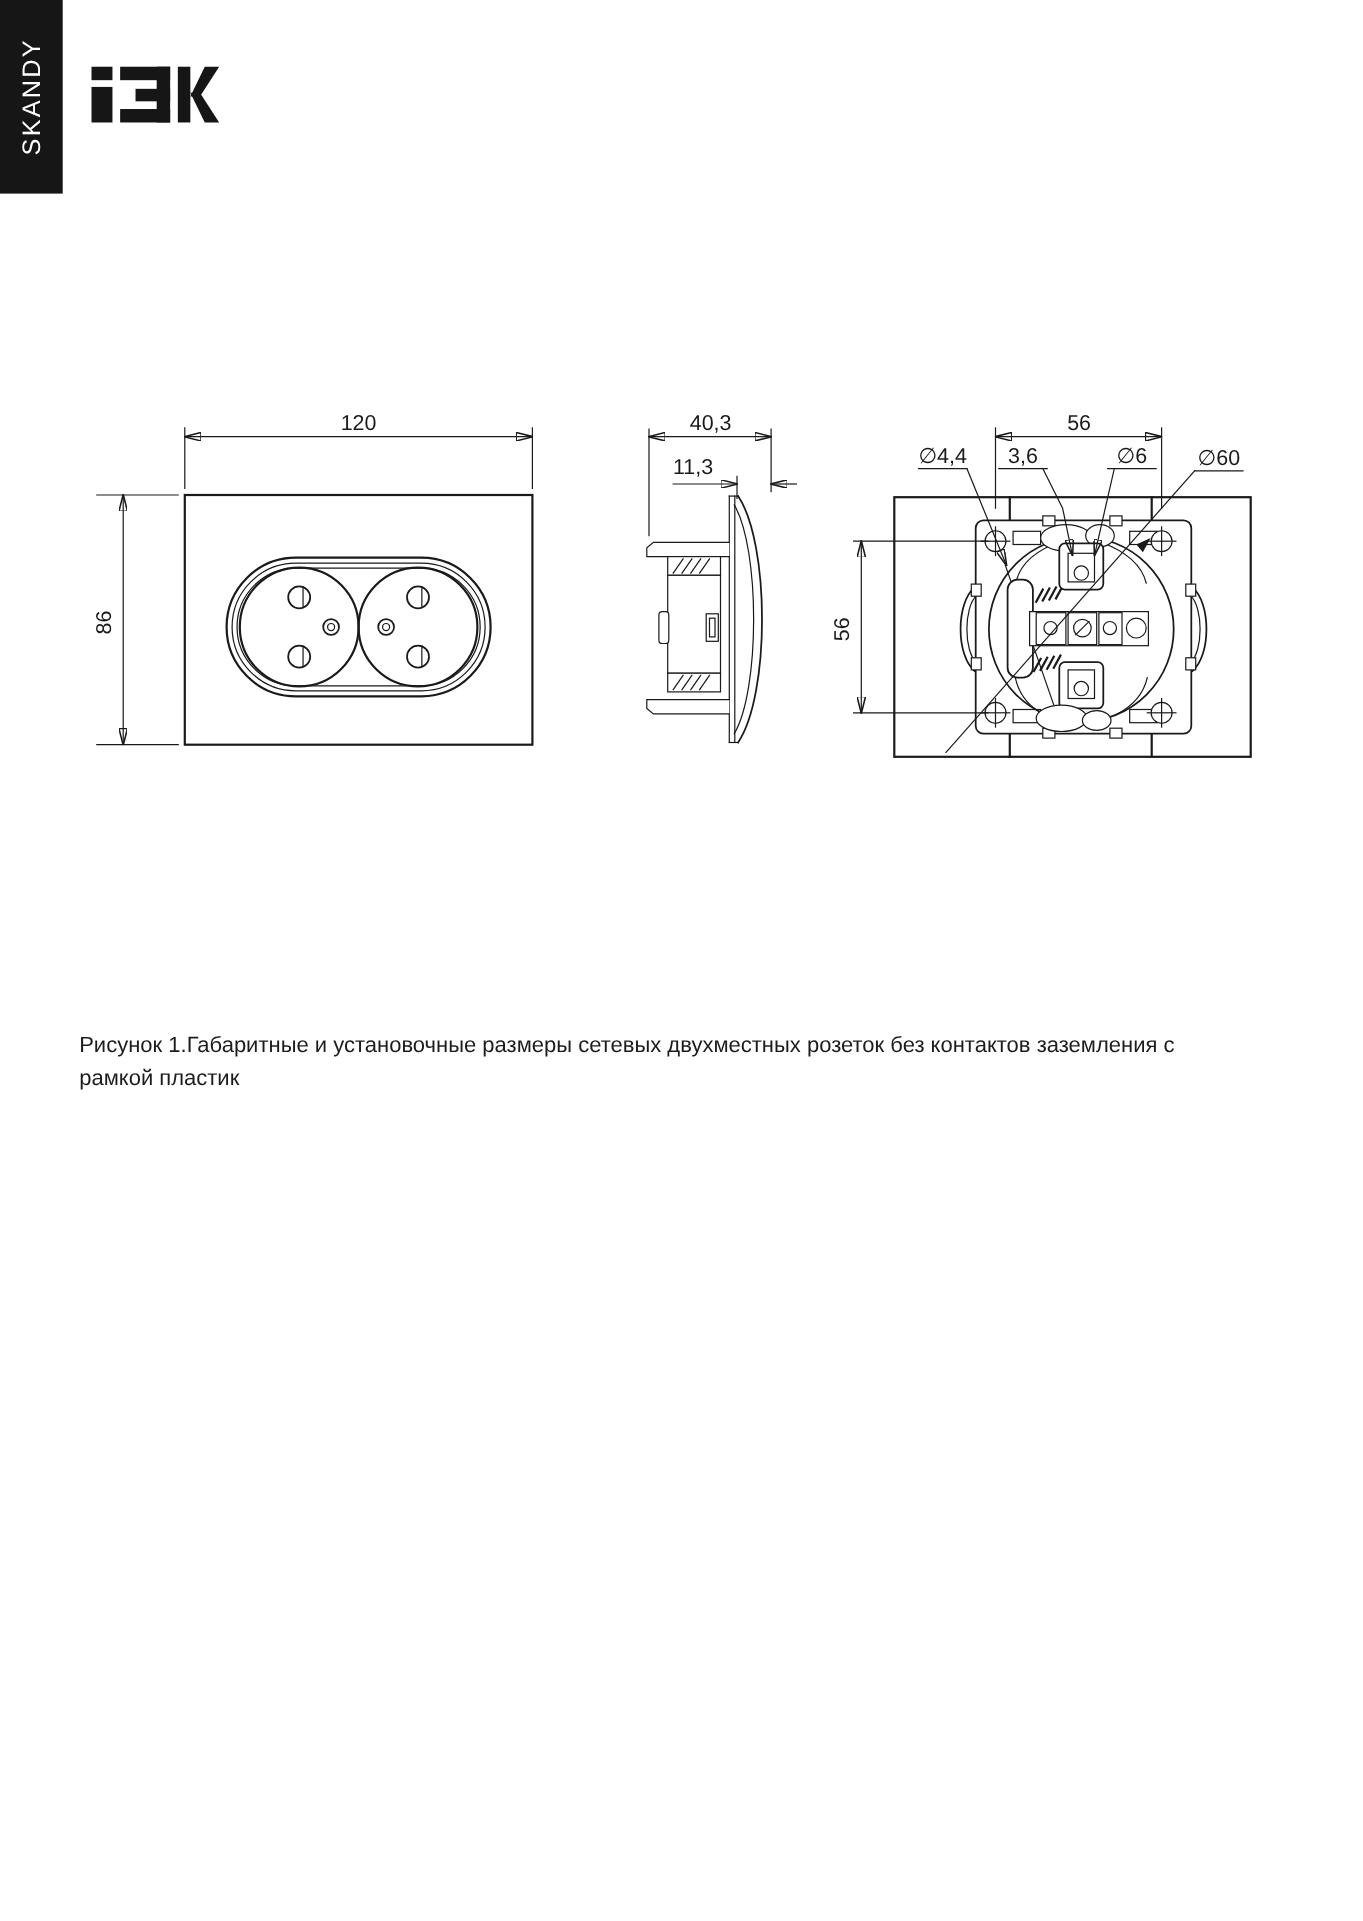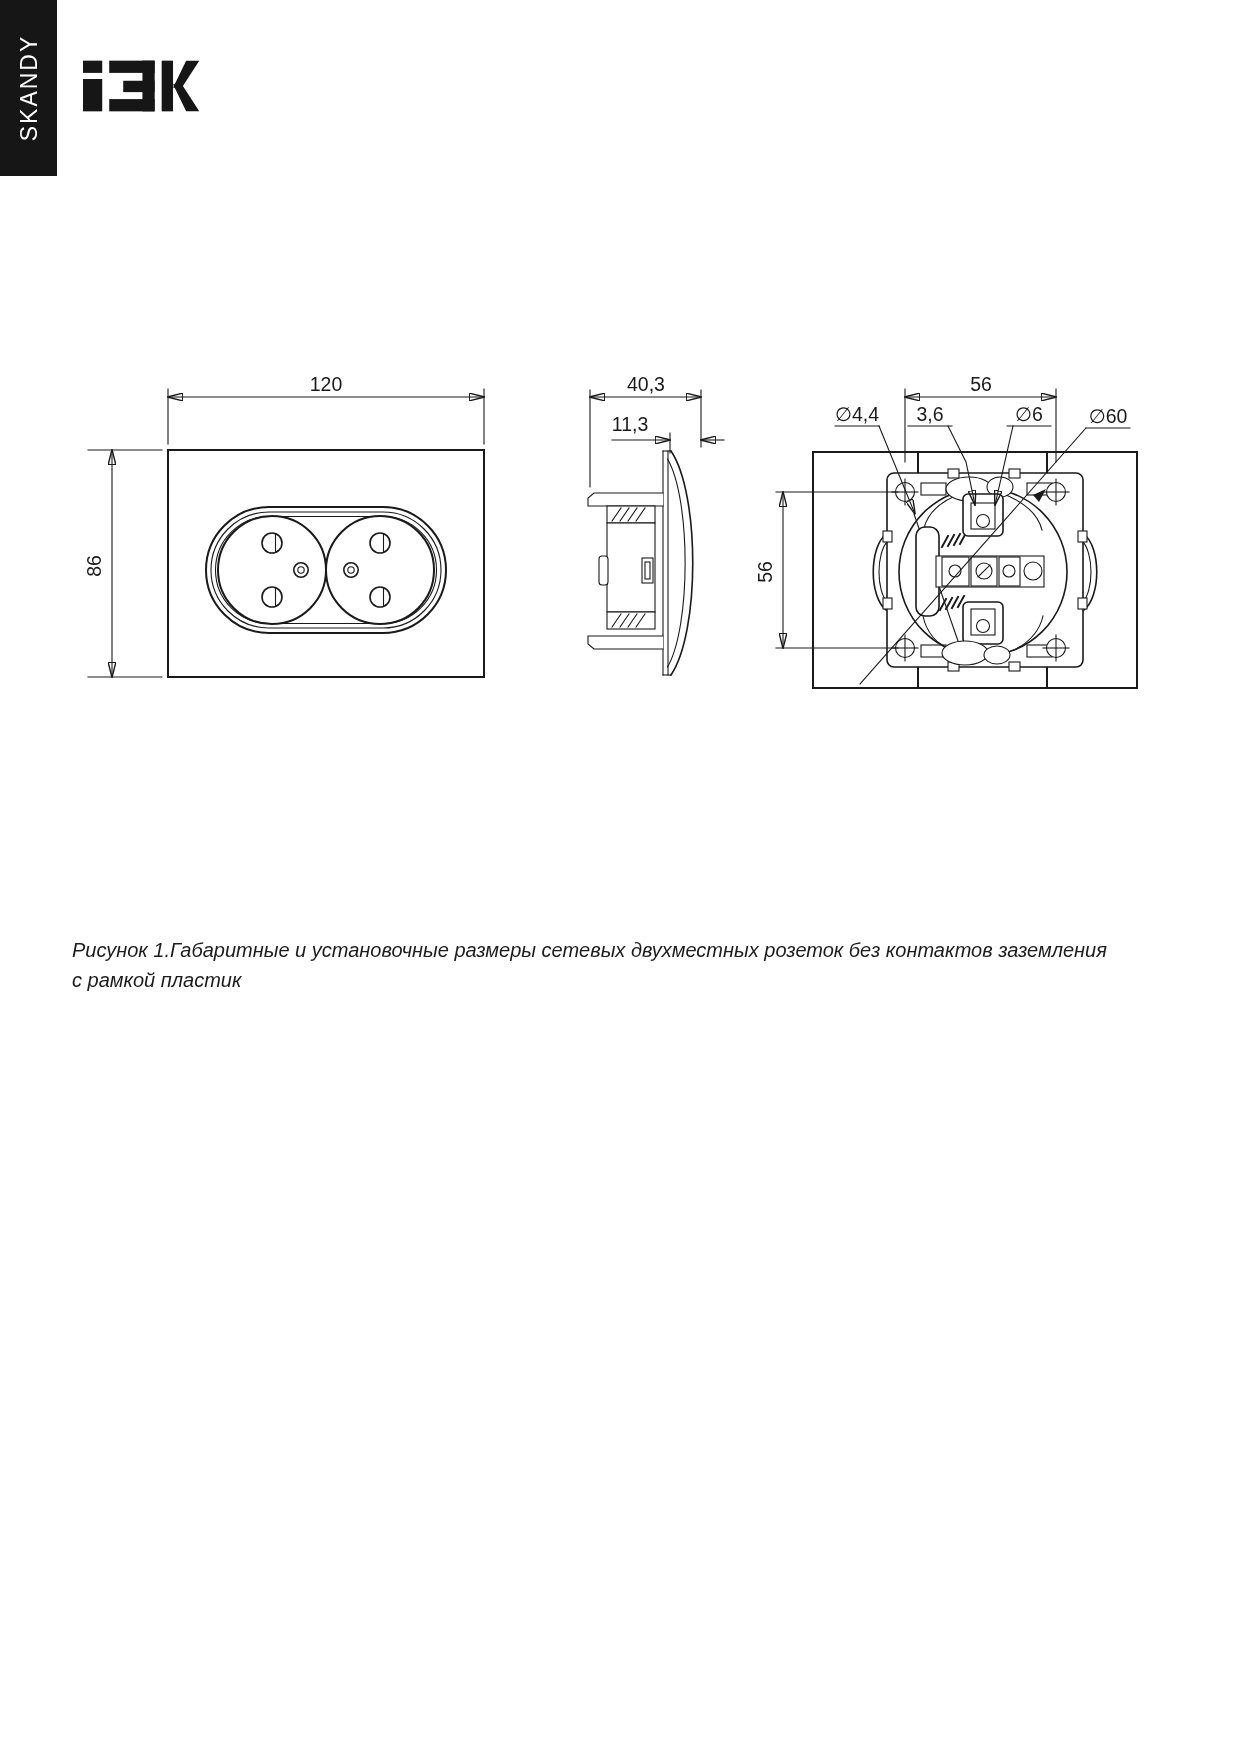--- a/index.html
+++ b/index.html
@@ -12,21 +12,21 @@
   .logo{position:absolute;left:83px;top:57px;width:118px;height:58px;}
   
   .draw{position:absolute;left:0;top:0;width:1239px;height:780px;}
   .draw line,.draw path,.draw rect,.draw circle,.draw ellipse,.draw polyline{
         stroke:#1a1a1a;fill:none;stroke-width:1.1px;stroke-linecap:square;}
   .draw .lw15{stroke-width:1.6px;}
   .draw .lw2{stroke-width:2px;}
   .draw .wf{fill:#ffffff;}
   .draw .dk{fill:#1a1a1a;stroke:none;}
   .draw text{fill:#1a1a1a;font-family:"Liberation Sans",sans-serif;font-size:19.5px;stroke:none;}
-  .caption{position:absolute;left:72px;top:915px;width:1045px;font-size:20px;line-height:30px;color:#1c1c1c;font-style:italic;}
+  .caption{position:absolute;left:72px;top:915px;width:1045px;font-size:20px;line-height:30px;color:#1c1c1c;}
 </style>
 </head>
 <body>
 
 <div class="page">
 
   <div class="brandbar">
     <span>SKANDY</span>
   </div>
 

